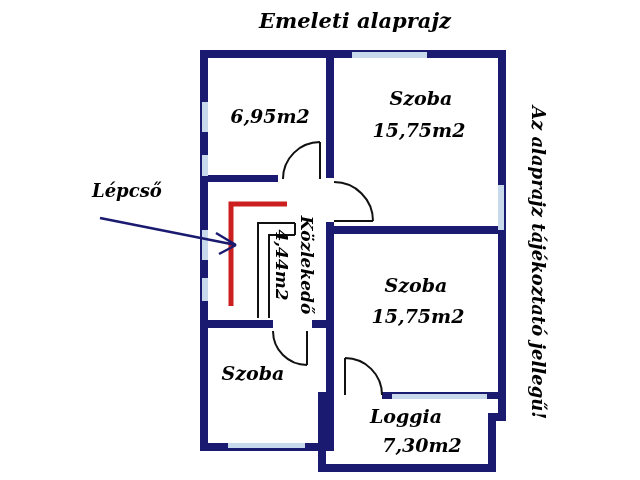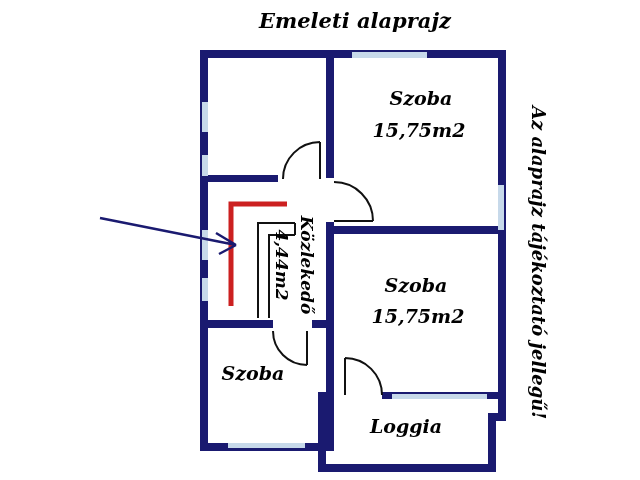--- a/index.html
+++ b/index.html
@@ -75,32 +75,35 @@
 
     <path d="M 345,358 A 37,37 0 0 1 382,395 M 345,358 L 345,395" stroke="#111111" stroke-width="2" fill="none"></path>
 
     <path d="M 295,223 L 258,223 L 258,318 M 295,235 L 269,235 L 269,318 M 295,223 L 295,235" stroke="#111111" stroke-width="2" fill="none"></path>
 
     <path d="M 287,204 L 231,204 L 231,306" stroke="#cc2020" stroke-width="5" fill="none"></path>
 
     <path d="M 100,218 L 236,245 M 236,245 L 216,233 M 236,245 L 219,254" stroke="#1a1a70" stroke-width="2.5" fill="none"></path>
   </svg>
 
+  <div class="lbl" style="left:270px;top:105px">6,95m2</div>
 
   <div class="lbl" style="left:421px;top:87px">Szoba</div>
   <div class="lbl" style="left:419px;top:119px">15,75m2</div>
 
   <div class="corridor-label">
     <div>Közlekedő</div>
     <div>4,44m2</div>
   </div>
 
   <div class="lbl" style="left:416px;top:274px">Szoba</div>
   <div class="lbl" style="left:418px;top:305px">15,75m2</div>
 
   <div class="lbl" style="left:253px;top:362px">Szoba</div>
 
-  <div class="lbl" style="left:406px;top:415px">Loggia</div>
+  <div class="lbl" style="left:406px;top:405px">Loggia</div>
+  <div class="lbl" style="left:422px;top:434px">7,30m2</div>
 
+  <div class="stairs-label">Lépcső</div>
 
   <div class="side-note">Az alaprajz tájékoztató jellegű!</div>
 
 </div>
 
 </body></html>

